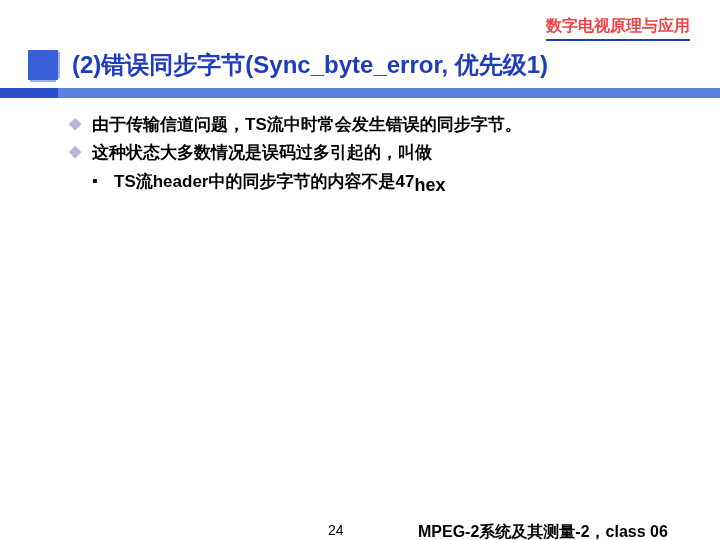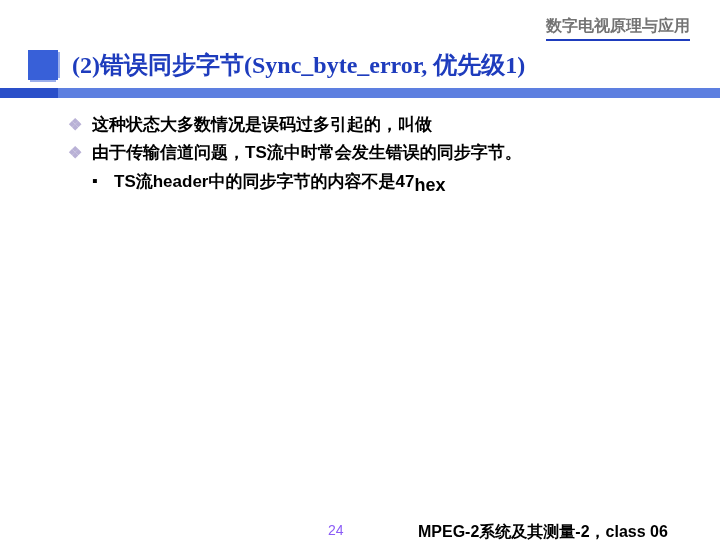--- a/index.html
+++ b/index.html
@@ -1,35 +1,34 @@
 <!DOCTYPE html>
 <html><head>
 <meta charset="utf-8">
 <style>
   * { margin: 0; padding: 0; box-sizing: border-box; }
   html, body { width: 720px; height: 540px; font-family: "Microsoft YaHei", Arial, sans-serif; background: #fff; overflow: hidden; }
   .slide { position: relative; width: 720px; height: 540px; }
   .top-right {
     position: absolute; top: 16px; right: 30px;
-    color: #737373; font-weight: bold; font-size: 16px;
+    color: #ef4444; font-weight: bold; font-size: 16px;
     border-bottom: 2px solid #1e3cbd; padding-bottom: 2px;
   }
   .title-bar {
     position: absolute; top: 42px; left: 0; right: 0;
     height: 46px; display: flex; align-items: center;
   }
   .title-square {
     width: 30px; height: 30px; background: #3860d8;
     margin-left: 28px; margin-right: 14px; flex: 0 0 auto;
     box-shadow: 0 4px 0 -2px rgba(56,96,216,0.5), 4px 0 0 -2px rgba(56,96,216,0.5);
   }
   .title-text {
     color: #1e3cbd; font-weight: bold; font-size: 24px;
     white-space: nowrap;
-    font-family: Liberation Serif, serif;
   }
   .band {
     position: absolute; top: 88px; left: 0; right: 0;
     height: 10px;
     background: linear-gradient(to right, #2a4fc9 0%, #2a4fc9 8%, #5d7fe0 8%, #5d7fe0 100%);
   }
   .body {
     position: absolute; top: 112px; left: 68px; right: 40px;
     color: #000; font-size: 17px; line-height: 1.55; font-weight: bold;
   }
@@ -43,21 +42,21 @@
   .bullet2::before {
     content: "\25AA"; position: absolute; left: 0; top: 0;
     color: #000; font-size: 16px;
   }
   .hex { font-size: 18px; vertical-align: sub; }
   .footer {
     position: absolute; bottom: 18px; left: 0; right: 0;
     display: flex; align-items: baseline;
   }
   .page-num {
-    position: absolute; left: 328px; font-size: 14px; color: #8b5cf6;
+    position: absolute; left: 328px; font-size: 14px; color: #000000;
   }
   .footer-title {
     position: absolute; left: 418px; font-size: 16px; font-weight: bold; color: #000;
     font-family: "SimSun", "Microsoft YaHei", sans-serif;
   }
 </style>
 </head>
 <body>
 
 <div class="slide">
@@ -65,24 +64,24 @@
   <div class="top-right">数字电视原理与应用</div>
 
   <div class="title-bar">
     <div class="title-square"></div>
     <div class="title-text">(2)错误同步字节(Sync_byte_error, 优先级1)</div>
   </div>
 
   <div class="band"></div>
 
   <div class="body">
+    <div class="bullet1">由于传输信道问题，TS流中时常会发生错误的同步字节。</div>
     <div class="bullet1">
       <span>这种状态大多数情况是误码过多引起的，叫做</span>
     </div>
-    <div class="bullet1">由于传输信道问题，TS流中时常会发生错误的同步字节。</div>
     <div class="bullet2">
       <span>TS流header中的同步字节的内容不是47</span><span class="hex">hex</span>
     </div>
   </div>
 
   <div class="footer">
     <div class="page-num">24</div>
     <div class="footer-title">MPEG-2系统及其测量-2，class 06</div>
   </div>
 

